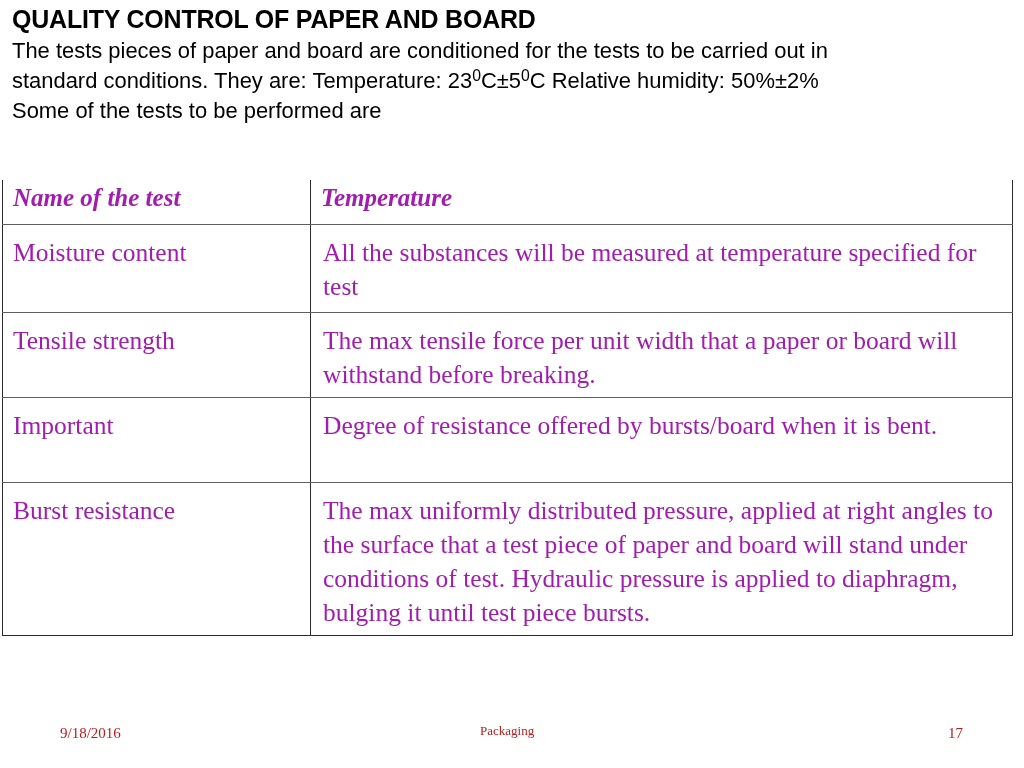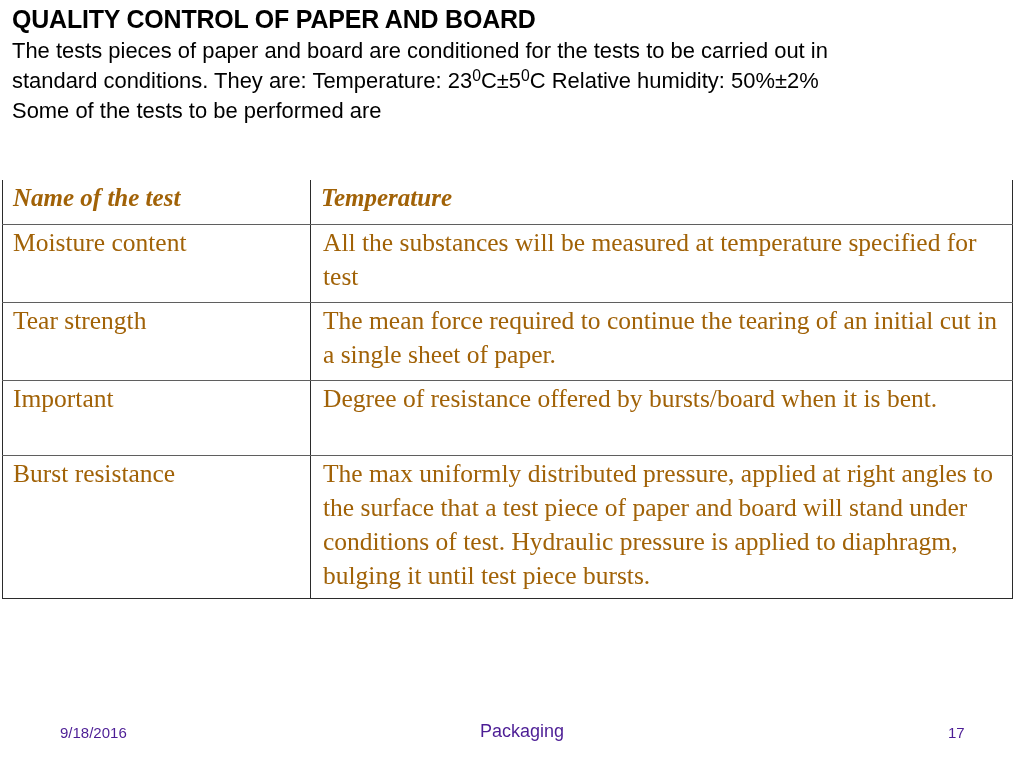--- a/index.html
+++ b/index.html
@@ -85,41 +85,41 @@
 
   table.qc-table th,
   table.qc-table td {
     border-left: 1.6px solid #2b2b2b;
     border-right: 1.6px solid #2b2b2b;
     border-bottom: 1.6px solid #5f5f5f;
     border-top: none;
     padding: 2px 8px 3px 10px;
     vertical-align: top;
     text-align: left;
-    color: #a16207;
+    color: #a21caf;
   }
 
   table.qc-table thead th {
     border-top: none;
     font-style: italic;
     font-weight: bold;
     font-size: 25px;
     line-height: 30px;
     padding-top: 3px;
     padding-bottom: 6px;
     height: 44px;
     box-sizing: border-box;
   }
 
   table.qc-table tbody td {
     font-style: normal;
     font-weight: normal;
     font-size: 25.5px;
     line-height: 34px;
-    padding-top: 1px;
+    padding-top: 11px;
   }
 
   table.qc-table tbody td.cell-name {
     white-space: nowrap;
   }
   table.qc-table tbody td.cell-desc {
     padding-left: 12px;
   }
 
   tr.r-1 td { height: 73px; }
@@ -128,28 +128,28 @@
   tr.r-4 td { height: 70px; }
   tr.r-5 td { height: 73px; }
   tr.r-6 td { height: 70px; }
   tr.r-7 td { height: 138px; border-bottom: 1.6px solid #2b2b2b; }
 
   
   .footer-date,
   .footer-center,
   .footer-page {
     position: absolute;
-    font-family: Liberation Sans, sans-serif;
-    color: #4c1d95;
+    font-family: Liberation Serif, serif;
+    color: #b91c1c;
     font-size: 15px;
     line-height: 18px;
     white-space: nowrap;
   }
   .footer-date { left: 60px; top: 724px; }
-  .footer-center { left: 480px; top: 722px; font-size: 18px; }
+  .footer-center { left: 480px; top: 722px; font-size: 13px; }
   .footer-page { left: 948px; top: 724px; font-size: 15px; }
 </style>
 </head>
 <body>
 
 <div id="slide">
 
   <div class="heading-block">
     <div class="slide-title">QUALITY CONTROL OF PAPER AND BOARD</div>
     <div class="slide-body">
@@ -169,23 +169,23 @@
         <tr>
           <th>Name of the test</th>
           <th>Temperature</th>
         </tr>
       </thead>
       <tbody>
         <tr class="r-1">
           <td class="cell-name">Moisture content</td>
           <td class="cell-desc">All the substances will be measured at temperature specified for test</td>
         </tr>
-        <tr class="r-5">
-          <td class="cell-name">Tear strength</td>
-          <td class="cell-desc">The mean force required to continue the tearing of an initial cut in a single sheet of paper.</td>
+        <tr class="r-4">
+          <td class="cell-name">Tensile strength</td>
+          <td class="cell-desc">The max tensile force per unit width that a paper or board will withstand before breaking.</td>
         </tr>
         <tr class="r-6">
           <td class="cell-name">Important</td>
           <td class="cell-desc">Degree of resistance offered by bursts/board when it is bent.</td>
         </tr>
         <tr class="r-7">
           <td class="cell-name">Burst resistance</td>
           <td class="cell-desc">The max uniformly distributed pressure, applied at right angles to the surface that a test piece of paper and board will stand under conditions of test. Hydraulic pressure is applied to diaphragm, bulging it until test piece bursts.</td>
         </tr>
       </tbody>

